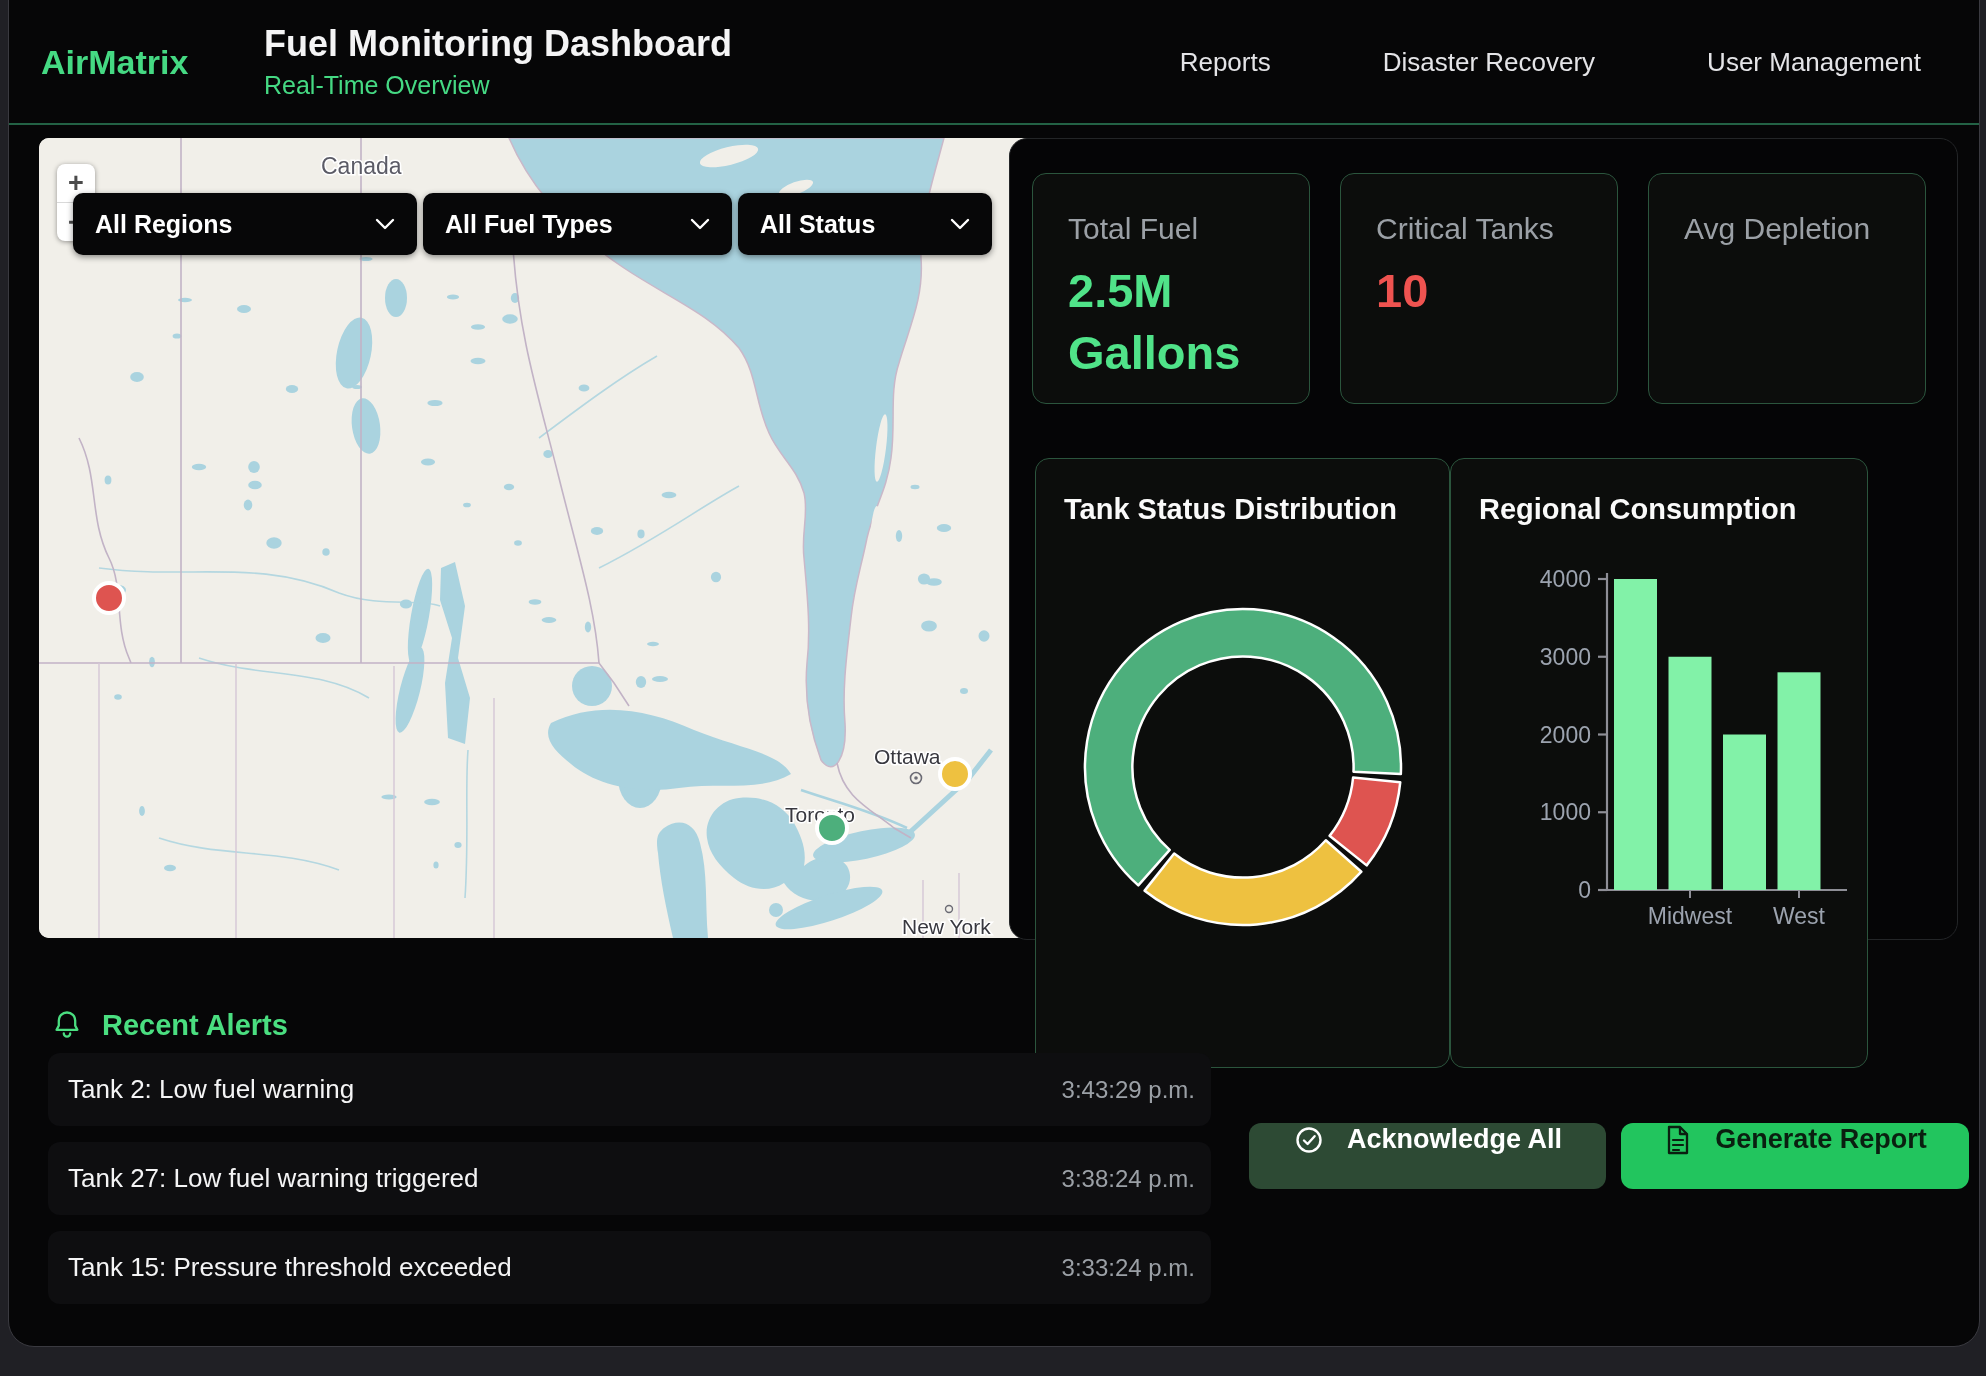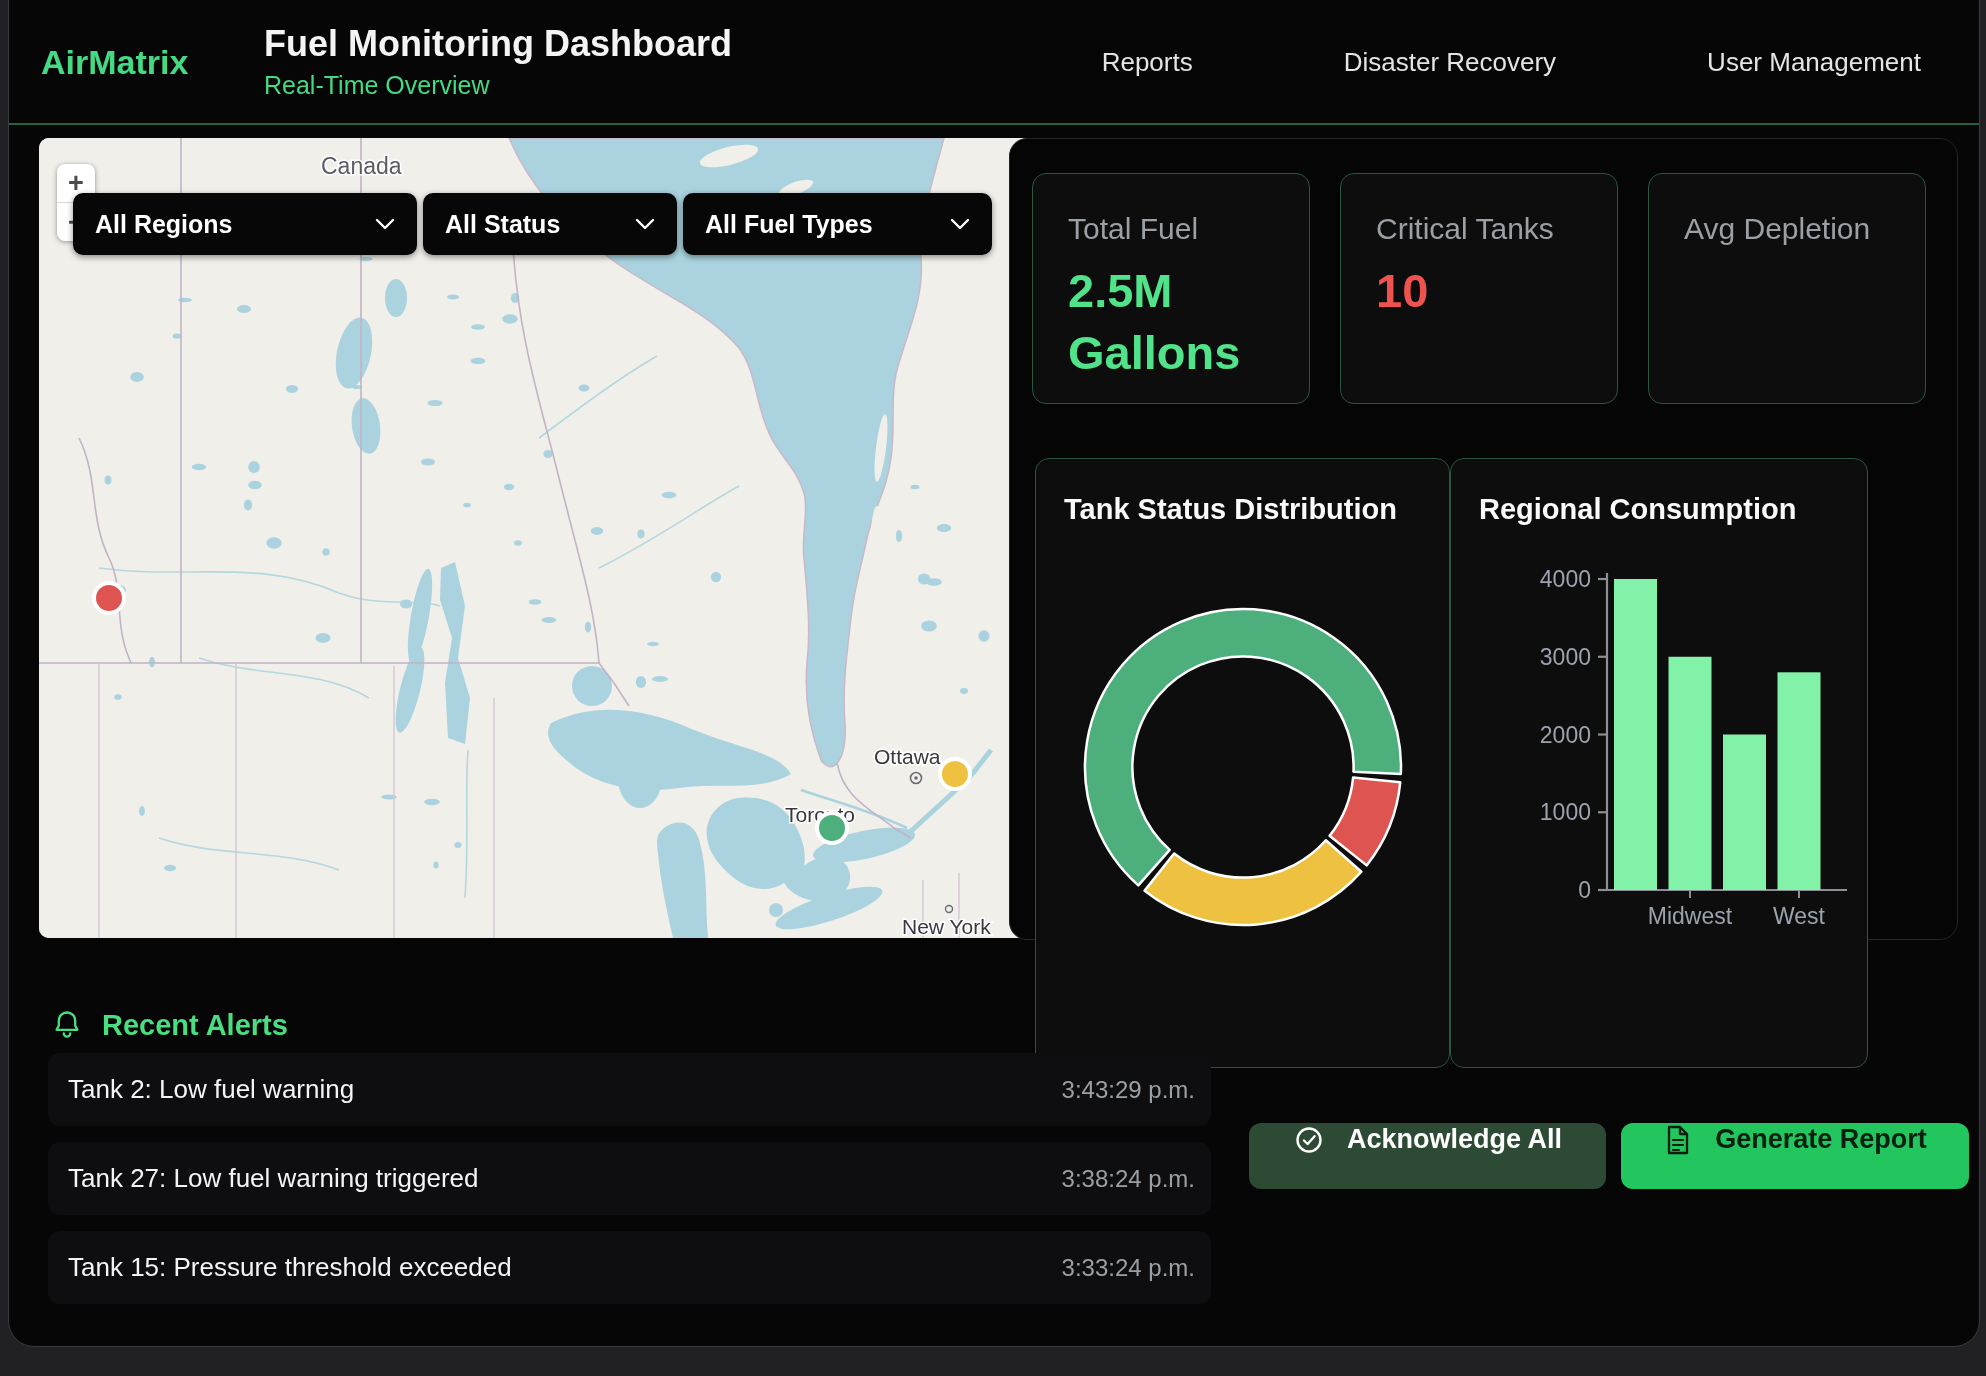--- a/index.html
+++ b/index.html
@@ -17,21 +17,21 @@
   
   #header{
     position:absolute;left:0;top:28px;width:100%;height:122px;
     border-bottom:2px solid #236245;display:flex;align-items:center;
   }
   .brand{font-size:34px;font-weight:700;color:#45d983;margin-left:32px;width:205px;}
   .titles{margin-left:18px;}
   .page-title{font-size:36px;font-weight:700;color:#f4f4f5;line-height:1.1;}
   .page-subtitle{font-size:25px;color:#45d983;margin-top:8px;}
   nav{margin-left:auto;display:flex;gap:112px;margin-right:58px;}
-  nav a{color:#e4e4e7;font-size:26px;text-decoration:none;cursor:pointer;white-space:nowrap;margin-left:39px;}
+  nav a{color:#e4e4e7;font-size:26px;text-decoration:none;cursor:pointer;white-space:nowrap;}
   
   #map-wrap{position:absolute;left:30px;top:165px;width:1080px;height:800px;}
   #map-clip{position:absolute;inset:0;border-radius:10px;overflow:hidden;background:#f1efe9;}
   #map-clip svg{position:absolute;left:0;top:0;}
   .zoom-ctrl{
     position:absolute;left:18px;top:26px;width:38px;background:#fff;border-radius:8px;
     box-shadow:0 1px 5px rgba(0,0,0,.4);overflow:hidden;
   }
   .zoom-btn{height:38px;display:flex;align-items:center;justify-content:center;
     font-size:27px;font-weight:700;color:#4b4b4b;cursor:pointer;}
@@ -244,30 +244,30 @@
 
     <div class="map-filters">
       <div class="filter filter-region">
         <span>All Regions</span>
         <span class="chev">
           <svg width="20" height="12" viewBox="0 0 20 12">
               <path d="M2 2 L10 10 L18 2" fill="none" stroke="#fff" stroke-width="2.4" stroke-linecap="round" stroke-linejoin="round"></path>
             </svg>
         </span>
       </div>
-      <div class="filter filter-status">
-        <span>All Status</span>
+      <div class="filter filter-fuel">
+        <span>All Fuel Types</span>
         <span class="chev">
           <svg width="20" height="12" viewBox="0 0 20 12">
               <path d="M2 2 L10 10 L18 2" fill="none" stroke="#fff" stroke-width="2.4" stroke-linecap="round" stroke-linejoin="round"></path>
             </svg>
         </span>
       </div>
-      <div class="filter filter-fuel">
-        <span>All Fuel Types</span>
+      <div class="filter filter-status">
+        <span>All Status</span>
         <span class="chev">
           <svg width="20" height="12" viewBox="0 0 20 12">
               <path d="M2 2 L10 10 L18 2" fill="none" stroke="#fff" stroke-width="2.4" stroke-linecap="round" stroke-linejoin="round"></path>
             </svg>
         </span>
       </div>
     </div>
 
     <div class="drag-handle">
       <i></i>

